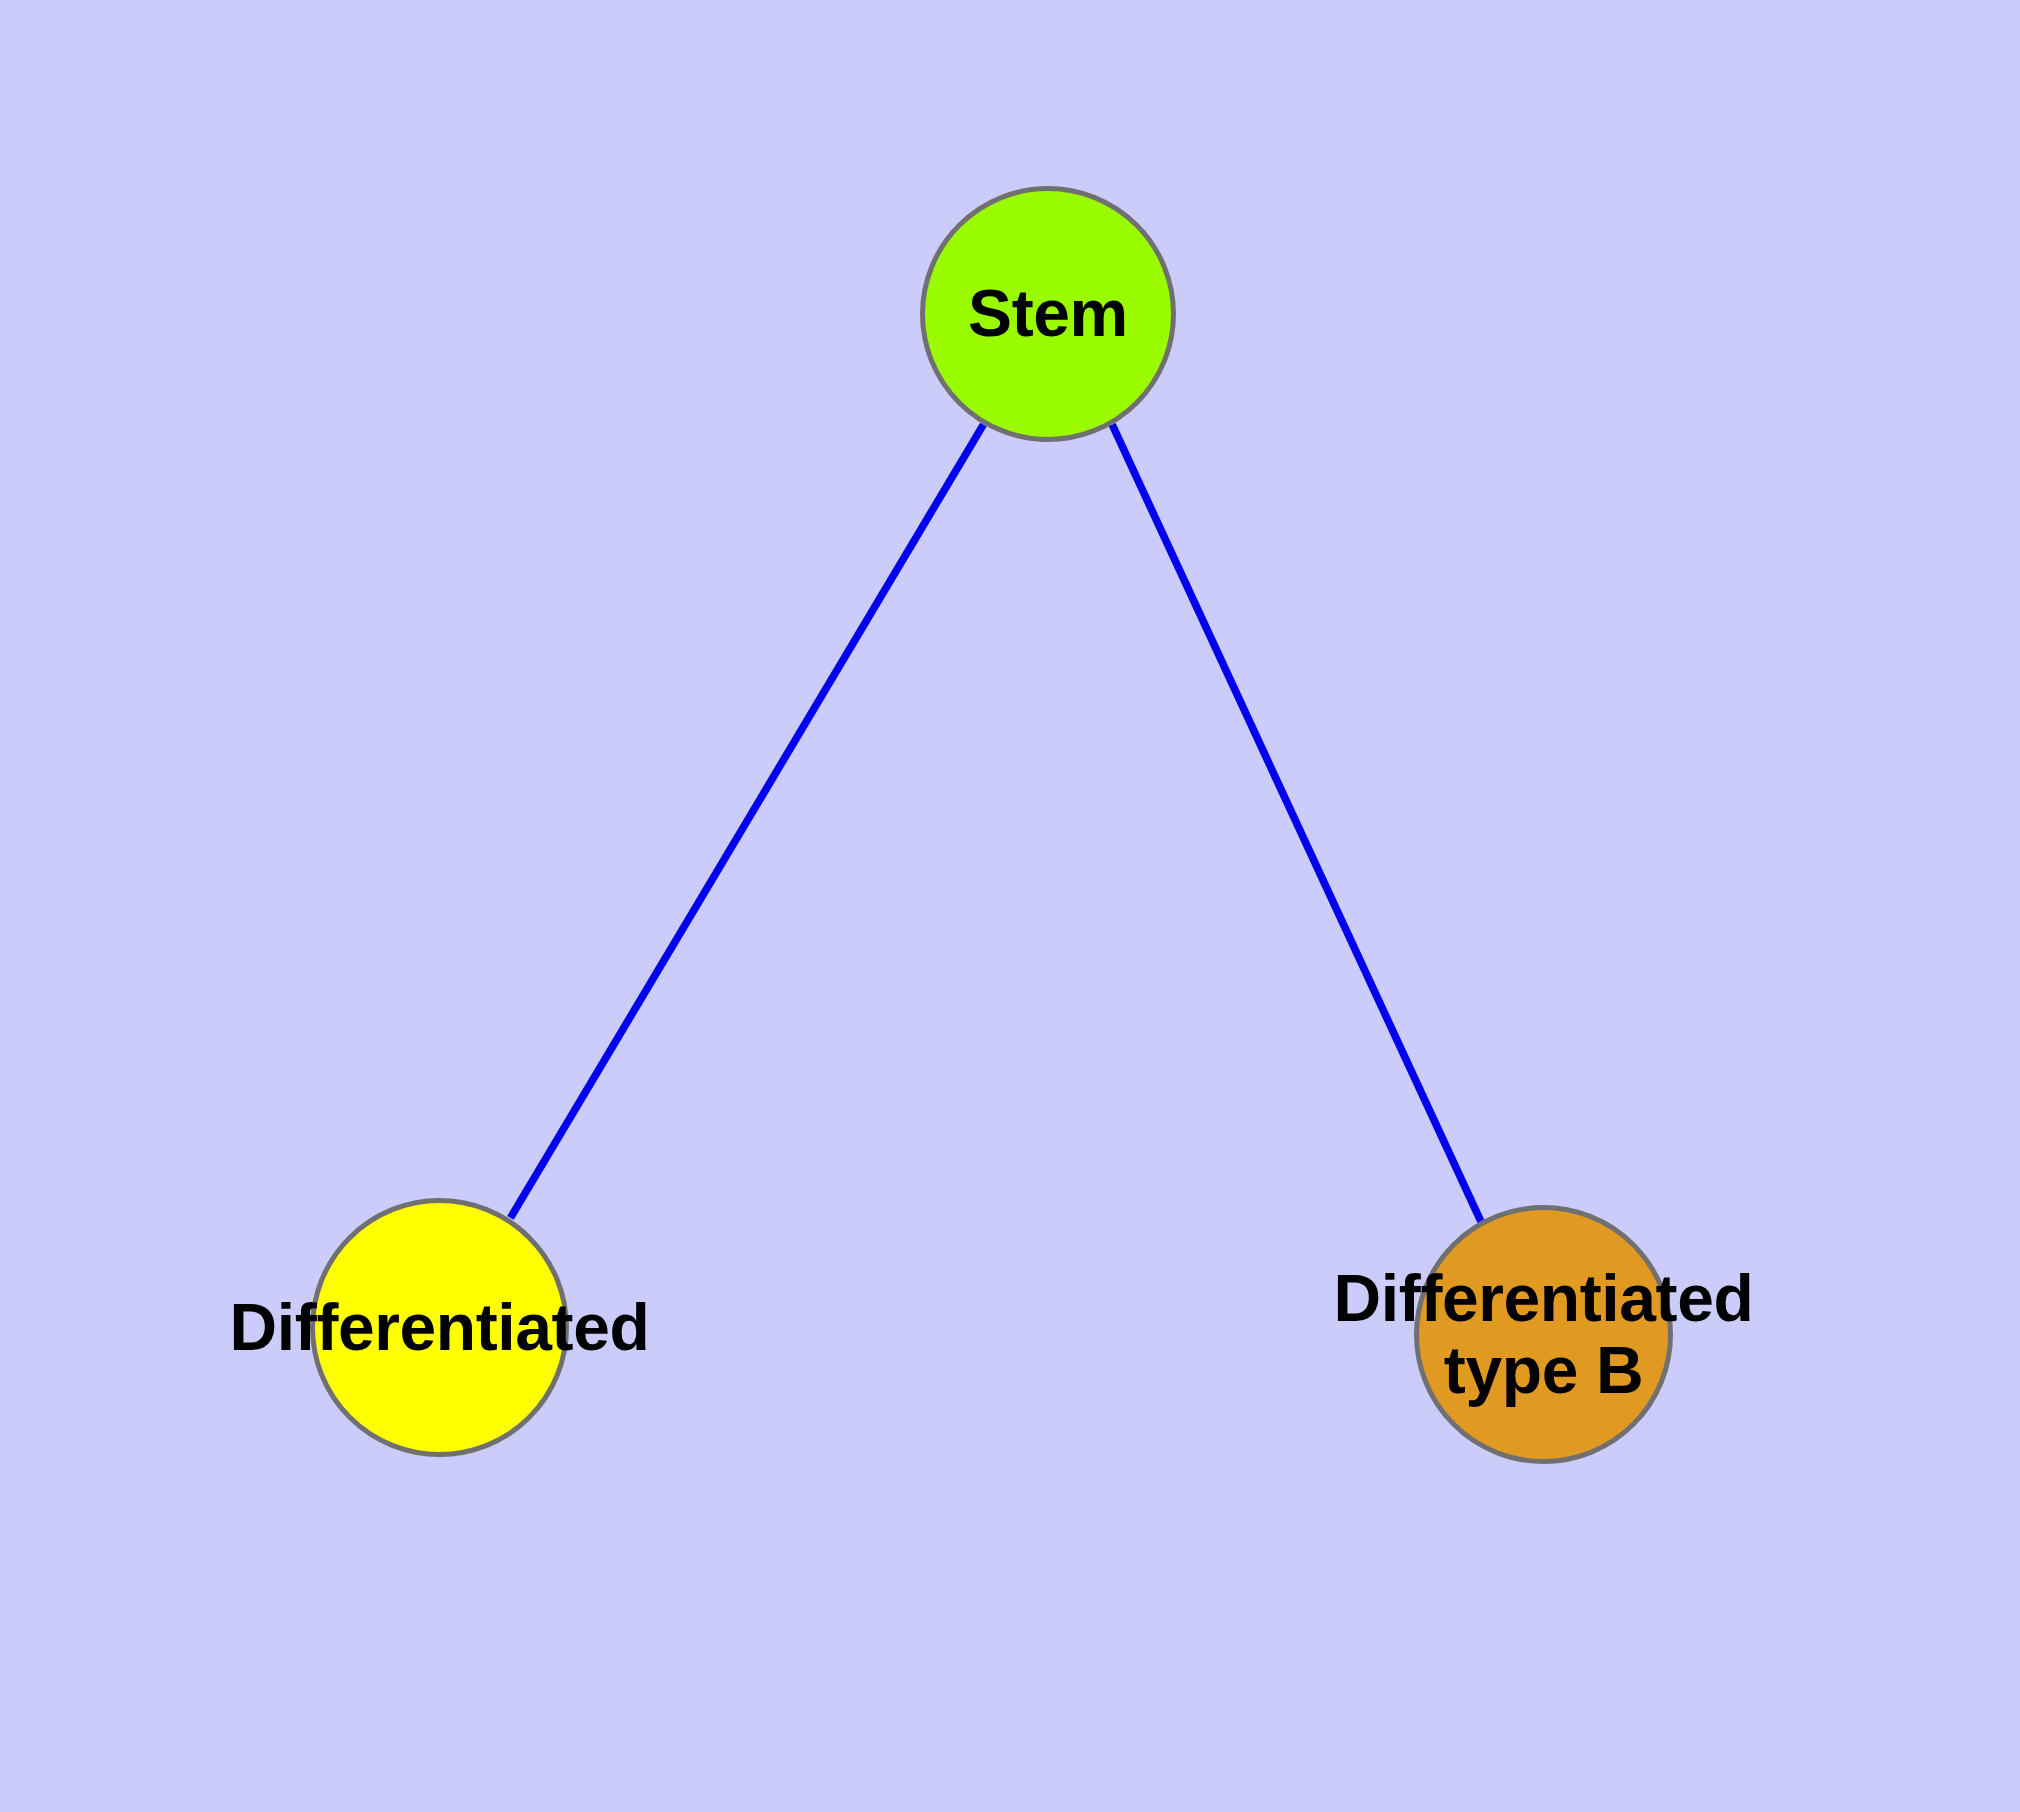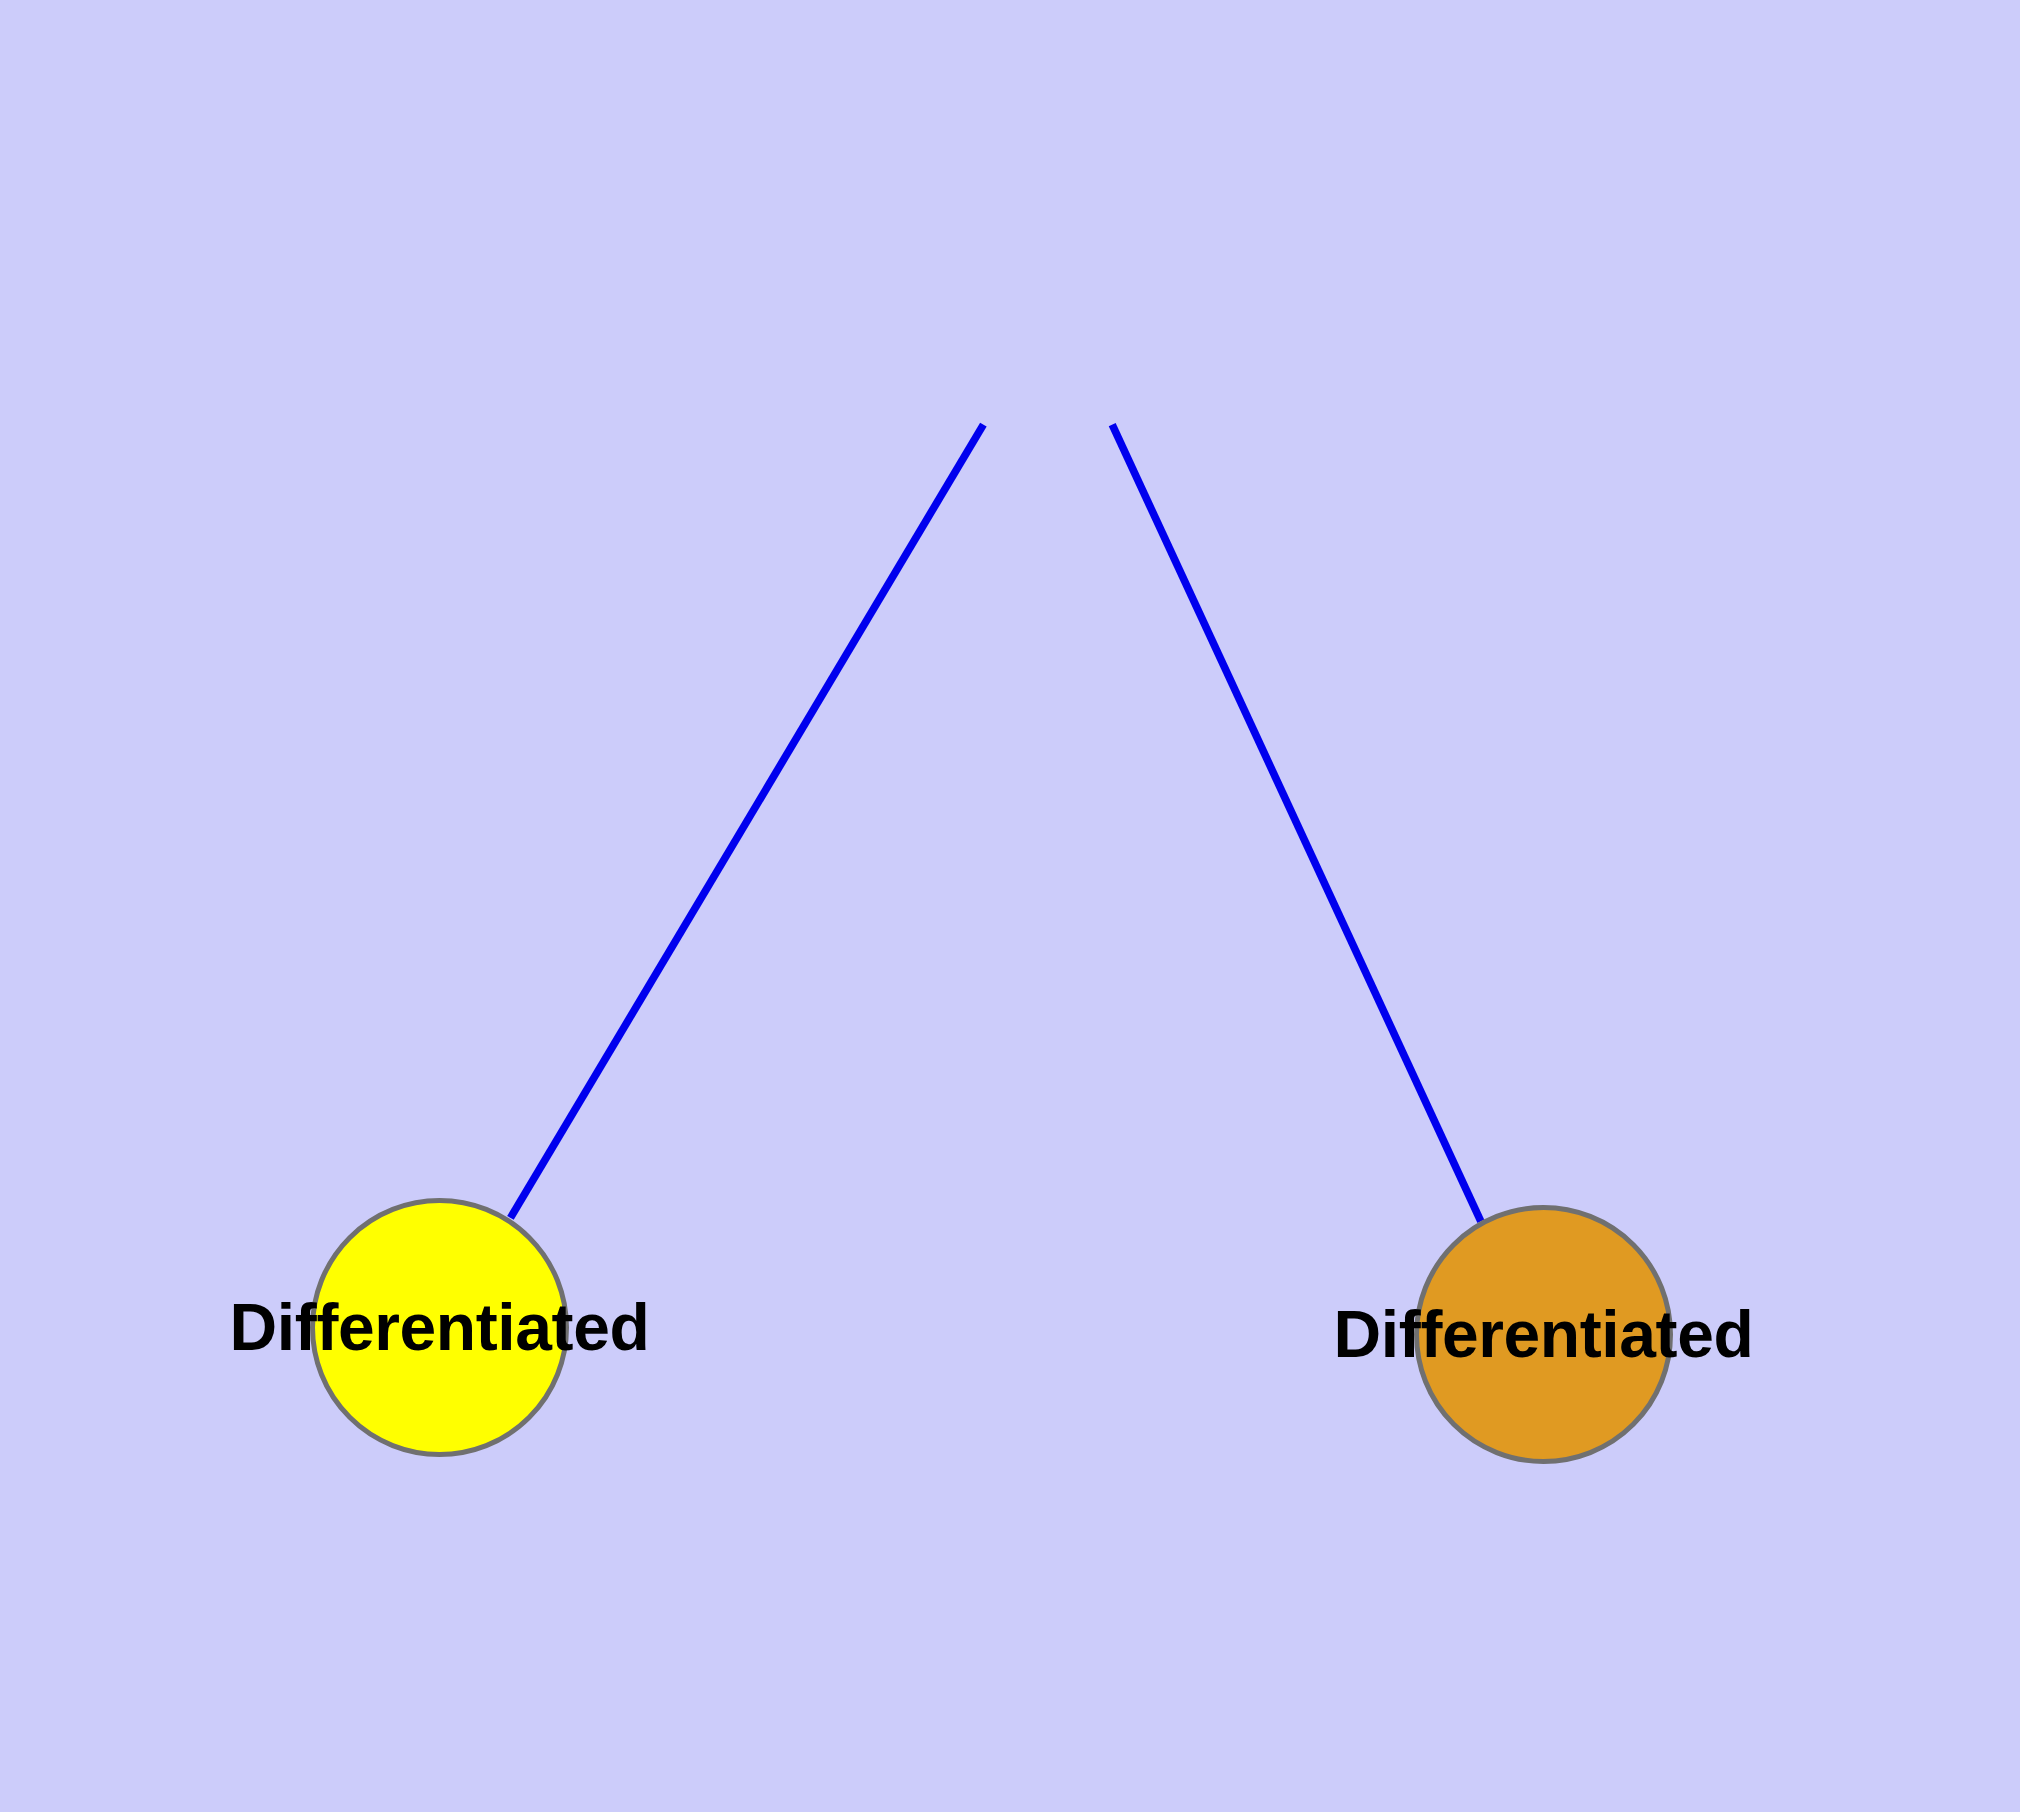--- a/index.html
+++ b/index.html
@@ -96,29 +96,36 @@
 </head>
 <body>
 
 <div id="graph-canvas" style="background: rgb(204, 204, 250);">
 
   <svg id="edge-layer" viewBox="0 0 2384 2138" width="2021" height="1812" xmlns="http://www.w3.org/2000/svg">
     <line id="edge-stem-to-type-a" x1="1160" y1="501" x2="602" y2="1437" stroke="#0000EE" stroke-width="9" stroke-linecap="butt"></line>
     <line id="edge-stem-to-type-b" x1="1312" y1="501" x2="1747" y2="1441" stroke="#0000EE" stroke-width="9" stroke-linecap="butt"></line>
   </svg>
 
+  <div class="node" id="node-stem" style="left: 920px; top: 186px; width: 256px; height: 256px;">
+    <div class="node-circle" style="width: 256px; height: 256px; background: rgb(154, 250, 0); border-color: rgb(112, 112, 112);"></div>
+    <div class="node-label" style="color: rgb(0, 0, 0);">
+      <span>Stem</span>
+    </div>
+  </div>
 
   <div class="node" id="node-diff-a" style="left: 310px; top: 1198px; width: 259px; height: 259px;">
     <div class="node-circle" style="width: 259px; height: 259px; background: rgb(255, 255, 0); border-color: rgb(112, 112, 112);"></div>
     <div class="node-label" style="color: rgb(0, 0, 0);">
       <div>Differentiated</div>
     </div>
   </div>
 
   <div class="node" id="node-diff-b" style="left: 1414px; top: 1205px; width: 259px; height: 259px;">
     <div class="node-circle" style="width: 259px; height: 259px; background: rgb(224, 154, 34); border-color: rgb(112, 112, 112);"></div>
     <div class="node-label" style="color: rgb(0, 0, 0);">
       <div>Differentiated</div>
+      <div>type B</div>
     </div>
   </div>
 
 </div>
 
 
 </body></html>

